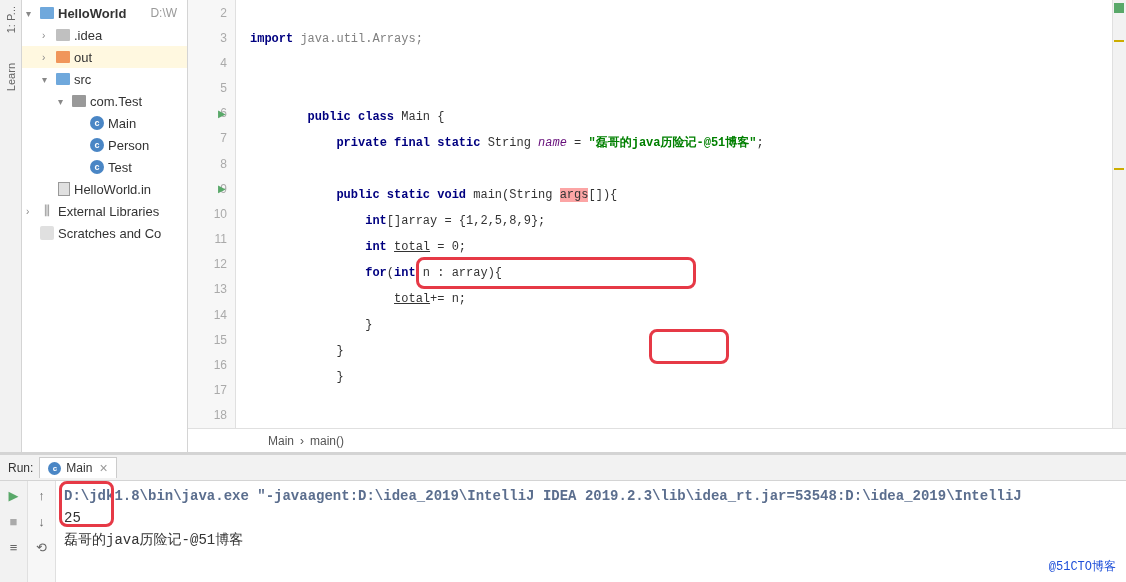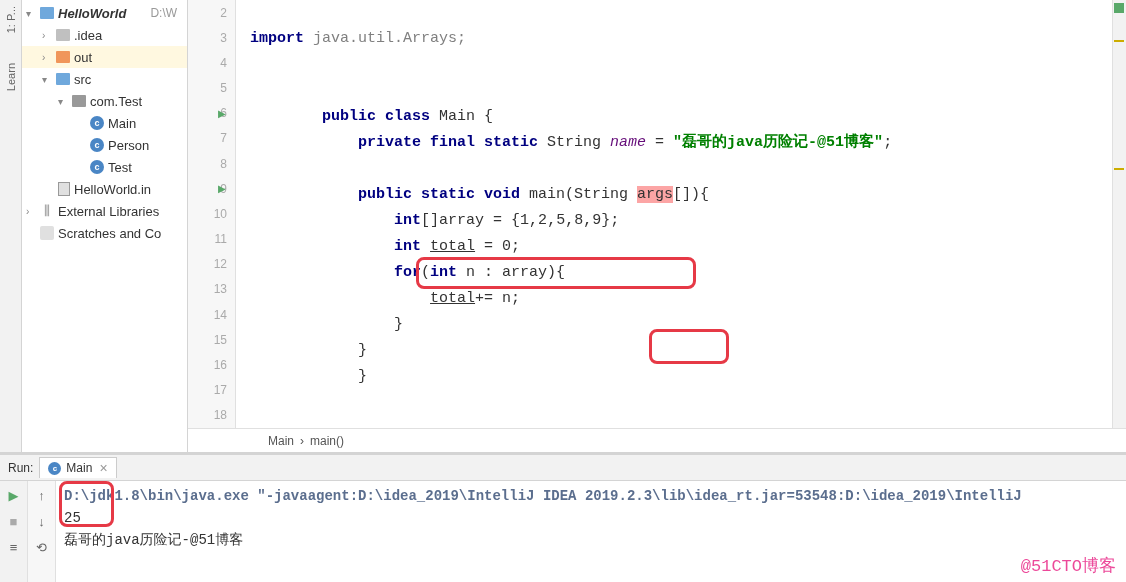--- a/index.html
+++ b/index.html
@@ -16,29 +16,29 @@
 .folder-icon { width: 14px; height: 12px; display: inline-block; }
 .folder-blue { background: #6FA8DC; border-radius: 1px; }
 .folder-gray { background: #c0c0c0; border-radius: 1px; }
 .folder-orange { background: #F0965B; border-radius: 1px; }
 .package-icon { width: 14px; height: 12px; background: #999; border-radius: 1px; display: inline-block; }
 .class-icon { width: 14px; height: 14px; background: #4A86C5; border-radius: 50%; display: inline-flex; align-items: center; justify-content: center; color: #fff; font-size: 9px; font-weight: bold; }
 .file-icon { width: 12px; height: 14px; background: #e0e0e0; border: 1px solid #999; display: inline-block; }
 .lib-icon { width: 14px; height: 14px; display: inline-flex; align-items: center; justify-content: center; color: #888; }
 .scratch-icon { width: 14px; height: 14px; display: inline-flex; background: #e0e0e0; border-radius: 2px; }
 .tree-label { font-size: 13px; color: #333; }
-.tree-label.bold { font-weight: bold; font-style: italic; }
+.tree-label.bold { font-weight: bold; }
 .tree-path { color: #999; font-size: 12px; margin-left: 20px; }
 
 .editor-area { flex: 1; display: flex; flex-direction: column; background: #fff; min-width: 0; }
 .code-scroll { flex: 1; display: flex; overflow: hidden; position: relative; }
 .gutter { width: 48px; background: #f7f7f7; border-right: 1px solid #e0e0e0; display: flex; flex-direction: column; }
 .gutter-row { height: 26px; display: flex; align-items: center; justify-content: flex-end; padding-right: 8px; font-size: 12px; color: #aaa; position: relative; }
 .run-marker { position: absolute; left: 30px; color: #59A869; font-size: 10px; }
-.code-lines { flex: 1; font-family: Consolas, "Courier New", monospace; font-size: 15px; line-height: 26px; padding-left: 14px; position: relative; }
+.code-lines { flex: 1; font-family: Consolas, "Courier New", monospace; font-size: 12px; line-height: 26px; padding-left: 14px; position: relative; }
 .code-line { height: 26px; white-space: pre; }
 .code-line.hl { background: #FFFAE3; }
 .kw { color: #000080; font-weight: bold; }
 .str { color: #008000; font-weight: bold; }
 .field { color: #660E7A; font-style: italic; }
 .pkg { color: #808080; }
 .warn { background: #fca5a5; }
 .red-box { position: absolute; border: 3px solid #E63946; border-radius: 8px; pointer-events: none; }
 .breadcrumb { height: 24px; border-top: 1px solid #e0e0e0; display: flex; align-items: center; padding-left: 80px; font-size: 12px; color: #555; gap: 6px; }
 .right-stripe { width: 14px; background: #f2f2f2; border-left: 1px solid #e0e0e0; position: relative; }
@@ -52,21 +52,21 @@
 .close-x { color: #999; cursor: pointer; font-size: 14px; margin-left: 2px; }
 .run-body { flex: 1; display: flex; }
 .run-toolbar { width: 28px; background: #f2f2f2; border-right: 1px solid #e0e0e0; display: flex; flex-direction: column; align-items: center; padding-top: 4px; gap: 6px; }
 .run-toolbar2 { width: 28px; background: #f7f7f7; border-right: 1px solid #e0e0e0; display: flex; flex-direction: column; align-items: center; padding-top: 4px; gap: 6px; }
 .tool-btn { width: 20px; height: 20px; display: flex; align-items: center; justify-content: center; cursor: pointer; color: #666; font-size: 13px; }
 .play-green { color: #59A869; }
 .stop-gray { color: #aaa; }
 .console { flex: 1; font-family: Consolas, "Courier New", monospace; font-size: 14px; padding: 4px 8px; position: relative; line-height: 22px; }
 .console-line { white-space: pre; }
 .console-cmd { color: #5B6E8E; font-weight: bold; }
-.watermark { position: absolute; bottom: 4px; right: 10px; color: #ec4899; font-size: 17px; text-align: center; }
+.watermark { position: absolute; bottom: 4px; right: 10px; color: #1d4ed8; font-size: 12px; text-align: center; }
 </style>
 </head>
 <body>
 
 <div class="ide">
   <div class="main-area">
 
     <div class="left-rail">
       <span class="left-rail-item">1: P...</span>
       <span class="left-rail-item">Learn</span>

